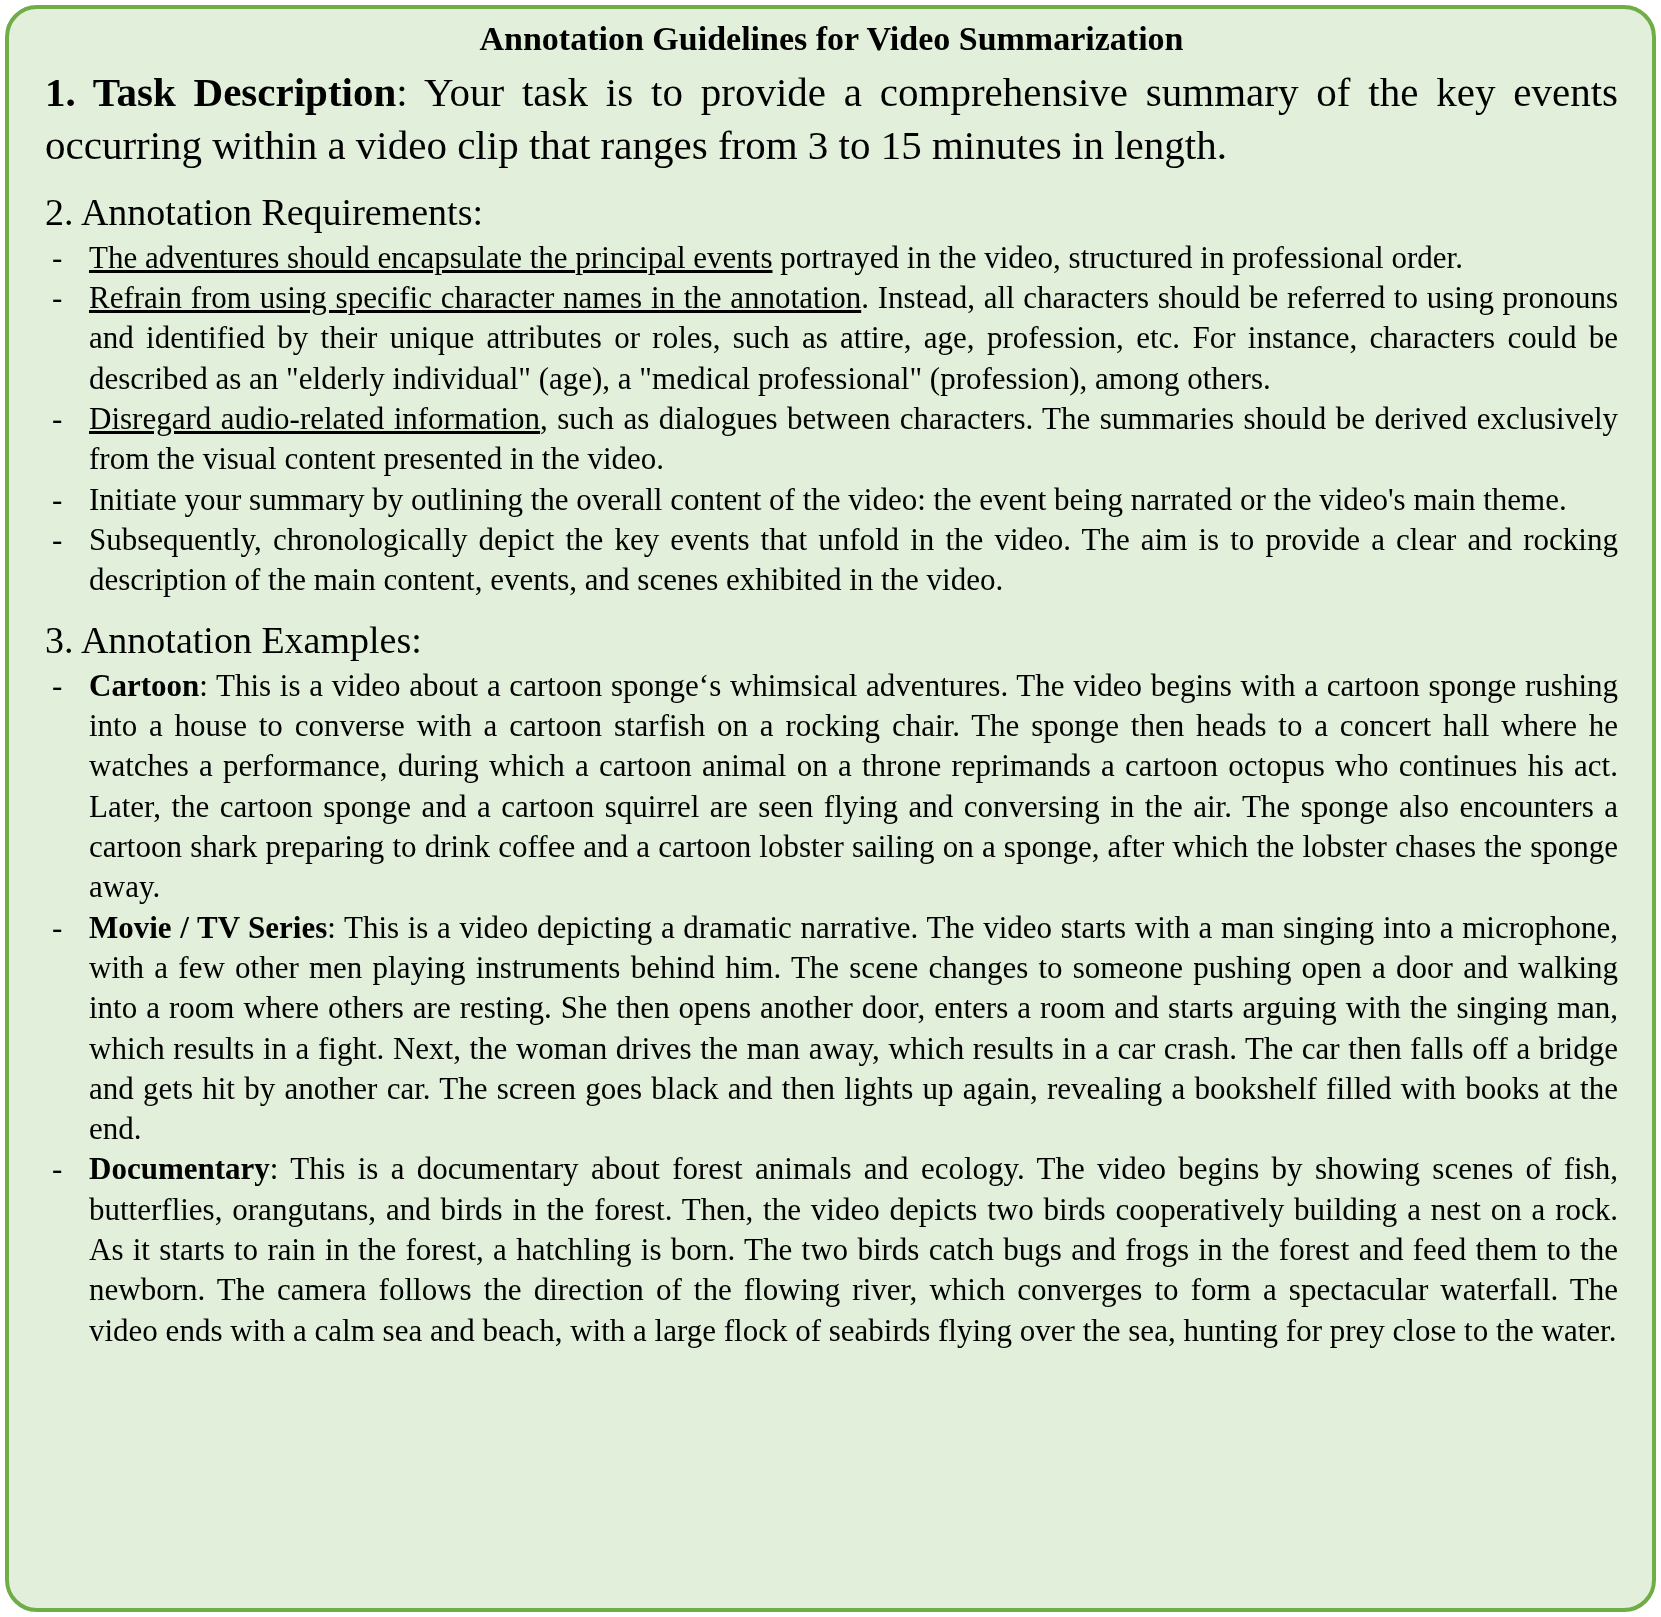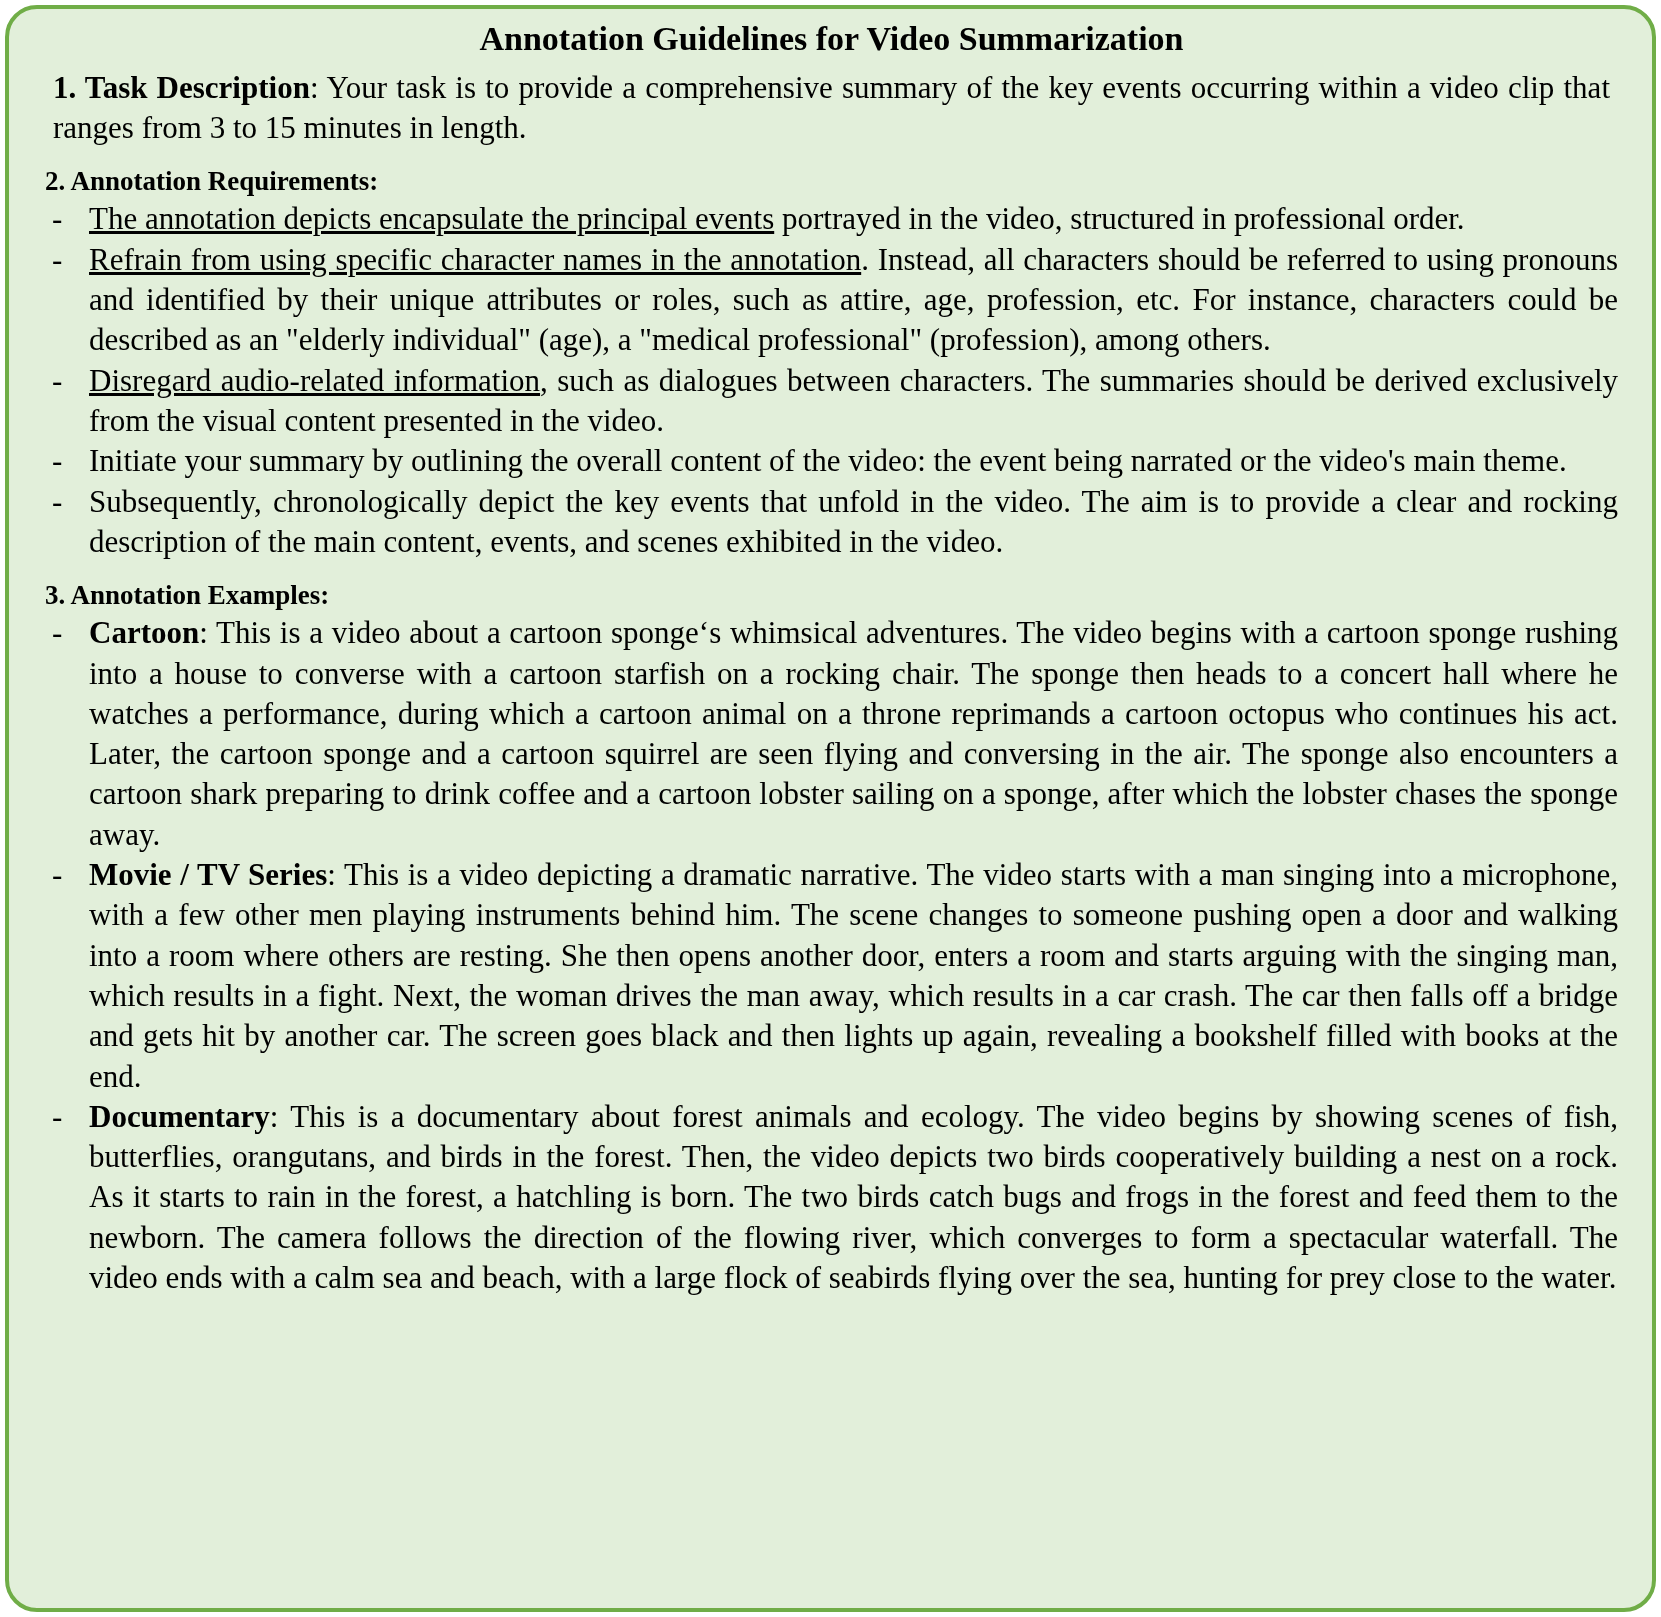--- a/index.html
+++ b/index.html
@@ -20,29 +20,29 @@
     overflow: hidden;
   }
   .title {
     margin: 2px 0 6px 0;
     text-align: center;
     font-size: 34px;
     font-weight: bold;
     line-height: 1.2;
   }
   .para {
-    font-size: 31px;
+    font-size: 41px;
     line-height: 1.3;
     text-align: justify;
-    margin: 8px;
+    margin: 0;
   }
   .sec-head {
-    font-size: 27px;
+    font-size: 38px;
     line-height: 1.3;
-    font-weight: bold;
+    font-weight: normal;
     margin: 0;
   }
   .gap-lg { margin-top: 16px; }
   .gap-sm { margin-top: 4px; }
   .bullet { display: flex; }
   .marker {
     flex: 0 0 44px;
     box-sizing: border-box;
     padding-left: 7px;
     font-size: 31px;
@@ -63,21 +63,21 @@
 <div class="panel">
 
   <div class="title">Annotation Guidelines for Video Summarization</div>
 
   <p class="para"><span class="bold">1. Task Description</span><span>: Your task is to provide a comprehensive summary of the key events occurring within a video clip that ranges from 3 to 15 minutes in length.</span></p>
 
   <p class="sec-head gap-lg">2. Annotation Requirements:</p>
 
   <div class="bullet">
     <span class="marker">-</span>
-    <span class="btext"><span class="ul">The annotation depicts encapsulate the principal events</span><span> portrayed in the video, structured in professional order.</span></span>
+    <span class="btext"><span class="ul">The adventures should encapsulate the principal events</span><span> portrayed in the video, structured in professional order.</span></span>
   </div>
   <div class="bullet">
     <span class="marker">-</span>
     <span class="btext"><span class="ul">Refrain from using specific character names in the annotation</span><span>. Instead, all characters should be referred to using pronouns and identified by their unique attributes or roles, such as attire, age, profession, etc. For instance, characters could be described as an "elderly individual" (age), a "medical professional" (profession), among others.</span></span>
   </div>
   <div class="bullet">
     <span class="marker">-</span>
     <span class="btext"><span class="ul">Disregard audio-related information</span><span>, such as dialogues between characters. The summaries should be derived exclusively from the visual content presented in the video.</span></span>
   </div>
 

